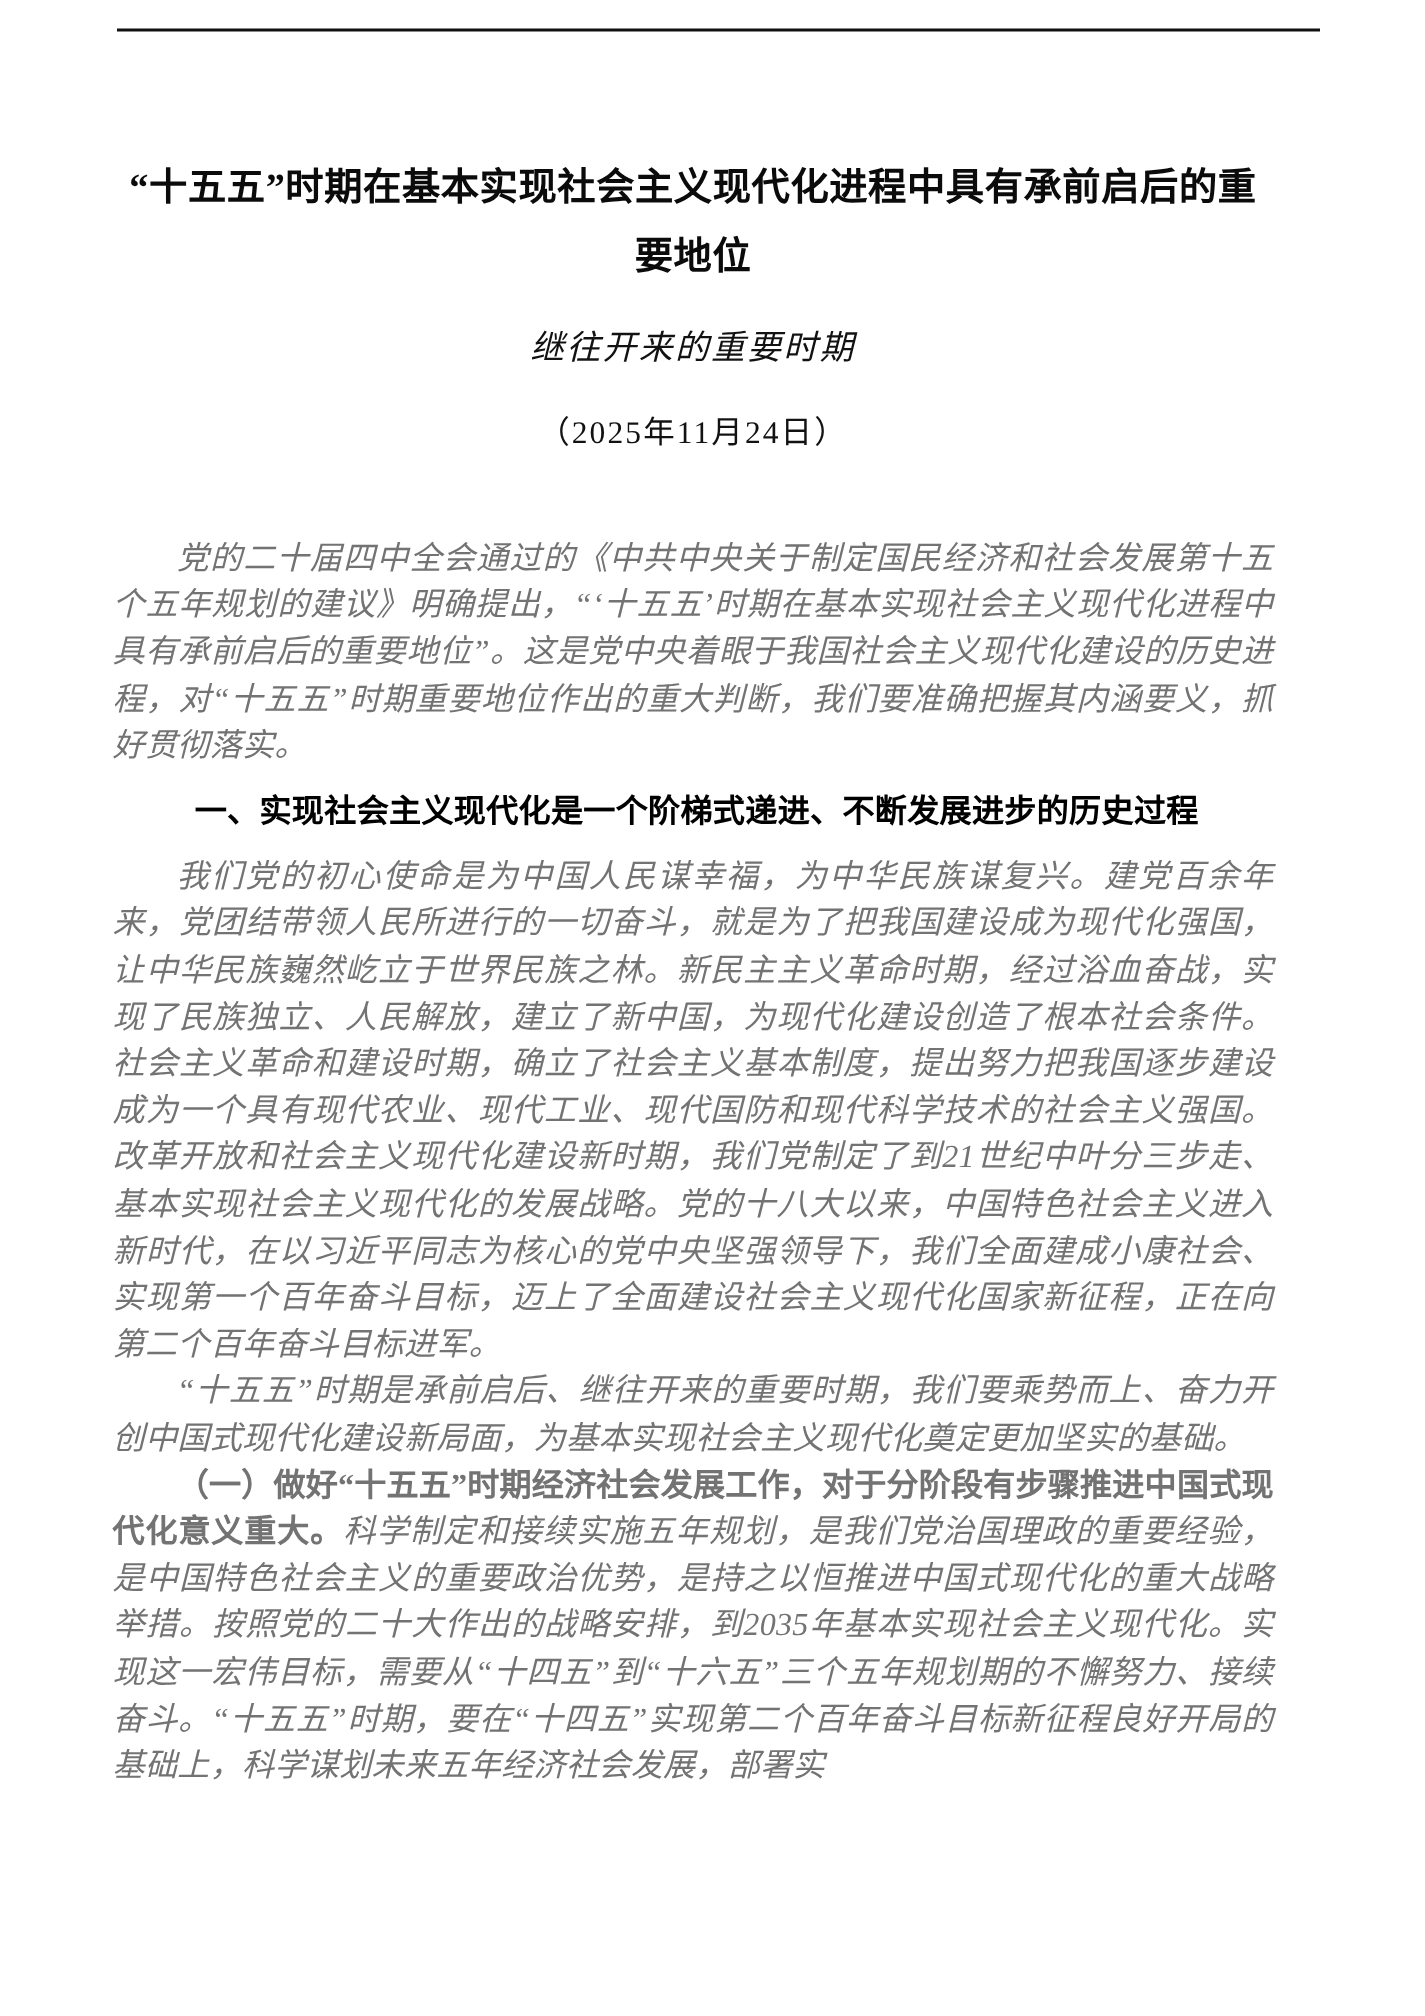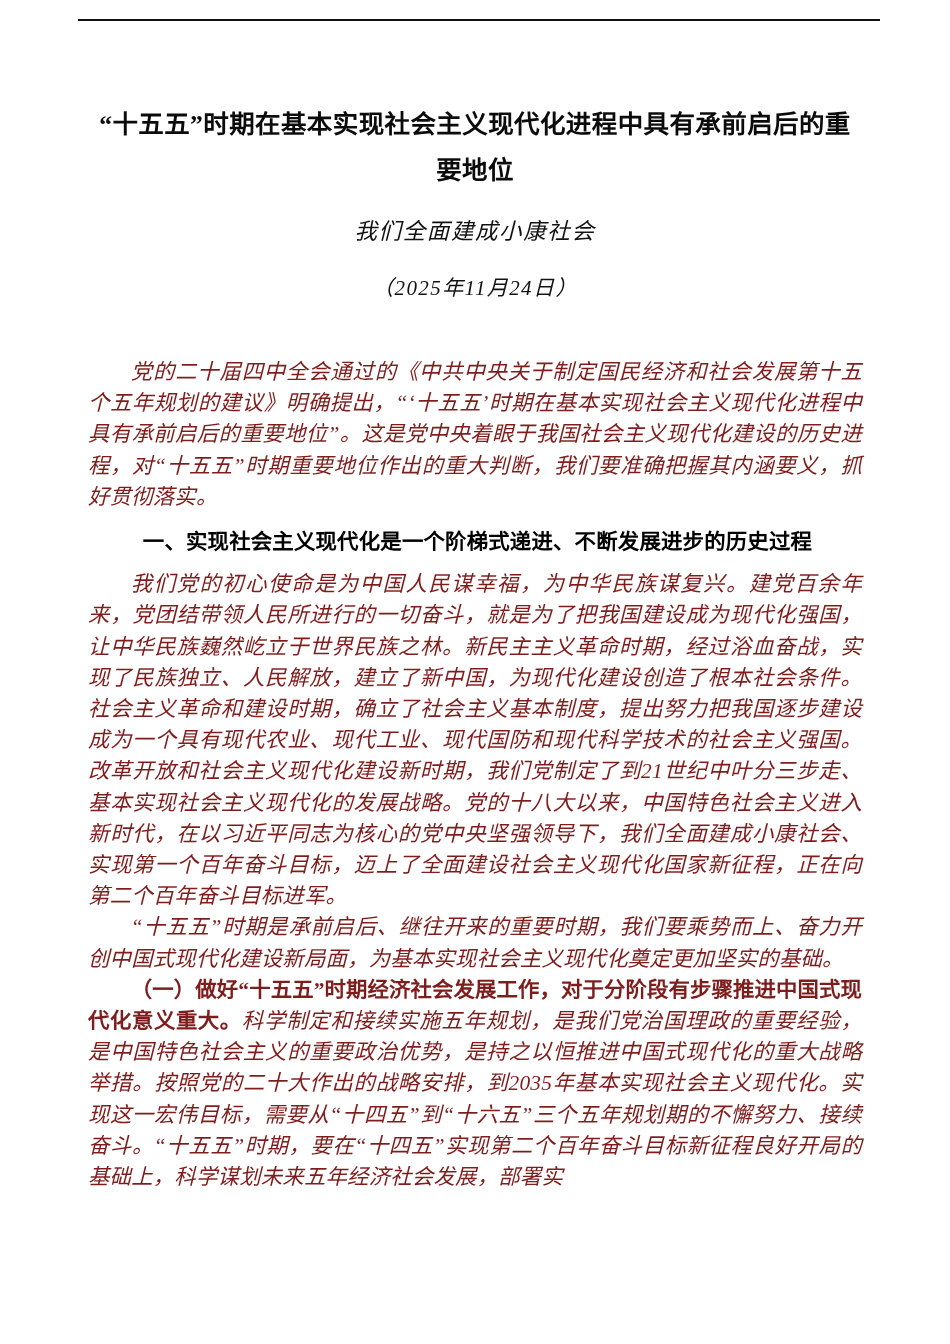--- a/index.html
+++ b/index.html
@@ -26,21 +26,21 @@
     left: 78px;
     top: 19px;
     width: 802px;
     height: 0;
     border-top: 2.2px solid #101010;
   }
 
   
   .content {
     position: absolute;
-    left: 88px;
+    left: 75px;
     top: 0;
     width: 774px;
   }
 
   
   .doc-title {
     margin: 0;
     padding-top: 102px;
     font-family: "Liberation Serif", "DejaVu Serif", serif;
     font-weight: 700;
@@ -64,40 +64,39 @@
   }
 
   .doc-date {
     margin: 0;
     padding-top: 22px;
     font-size: 21px;
     line-height: 34px;
     text-align: center;
     letter-spacing: 1.4px;
     font-family: "Liberation Serif", "DejaVu Serif", serif;
-    font-style: italic;
     color: #121212;
   }
 
   
   .body-block {
     padding-top: 52px;
   }
 
   p.para {
     margin: 0;
     font-family: "Liberation Serif", "DejaVu Serif", serif;
     font-style: italic;
     font-size: 21.4px;
     line-height: 31.2px;
     text-align: justify;
     text-justify: inter-character;
     text-indent: 2em;
     letter-spacing: 0.2px;
-    color: #7f1d1d;
+    color: #737373;
     word-break: break-all;
   }
 
   p.heading-1 {
     margin: 12px;
     padding-top: 1px;
     font-family: "DejaVu Sans", "Liberation Sans", sans-serif;
     font-weight: 700;
     font-style: normal;
     font-size: 21.4px;
@@ -120,21 +119,21 @@
 <body>
 
 <div class="page">
 
   <div class="header-rule"></div>
 
   <div class="content">
 
     <h1 class="doc-title">“十五五”时期在基本实现社会主义现代化进程中具有承前启后的重要地位</h1>
 
-    <p class="doc-byline">我们全面建成小康社会</p>
+    <p class="doc-byline">继往开来的重要时期</p>
 
     <p class="doc-date">（2025年11月24日）</p>
 
     <div class="body-block">
 
       <p class="para">党的二十届四中全会通过的《中共中央关于制定国民经济和社会发展第十五个五年规划的建议》明确提出，“‘十五五’时期在基本实现社会主义现代化进程中具有承前启后的重要地位”。这是党中央着眼于我国社会主义现代化建设的历史进程，对“十五五”时期重要地位作出的重大判断，我们要准确把握其内涵要义，抓好贯彻落实。</p>
 
       <p class="heading-1">一、实现社会主义现代化是一个阶梯式递进、不断发展进步的历史过程</p>
 
       <p class="para">我们党的初心使命是为中国人民谋幸福，为中华民族谋复兴。建党百余年来，党团结带领人民所进行的一切奋斗，就是为了把我国建设成为现代化强国，让中华民族巍然屹立于世界民族之林。新民主主义革命时期，经过浴血奋战，实现了民族独立、人民解放，建立了新中国，为现代化建设创造了根本社会条件。社会主义革命和建设时期，确立了社会主义基本制度，提出努力把我国逐步建设成为一个具有现代农业、现代工业、现代国防和现代科学技术的社会主义强国。改革开放和社会主义现代化建设新时期，我们党制定了到21世纪中叶分三步走、基本实现社会主义现代化的发展战略。党的十八大以来，中国特色社会主义进入新时代，在以习近平同志为核心的党中央坚强领导下，我们全面建成小康社会、实现第一个百年奋斗目标，迈上了全面建设社会主义现代化国家新征程，正在向第二个百年奋斗目标进军。</p>

